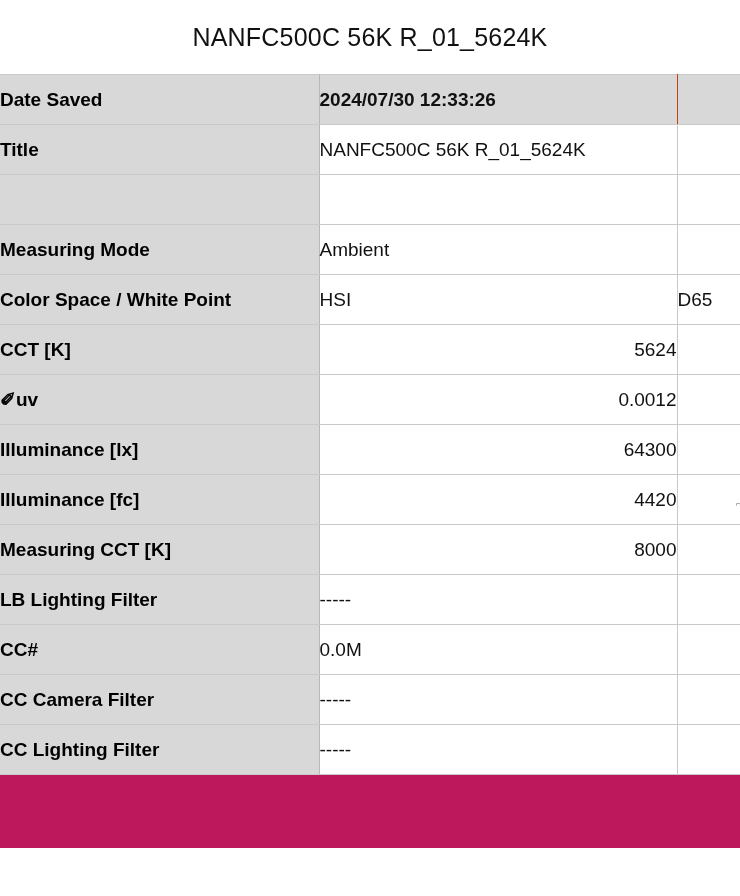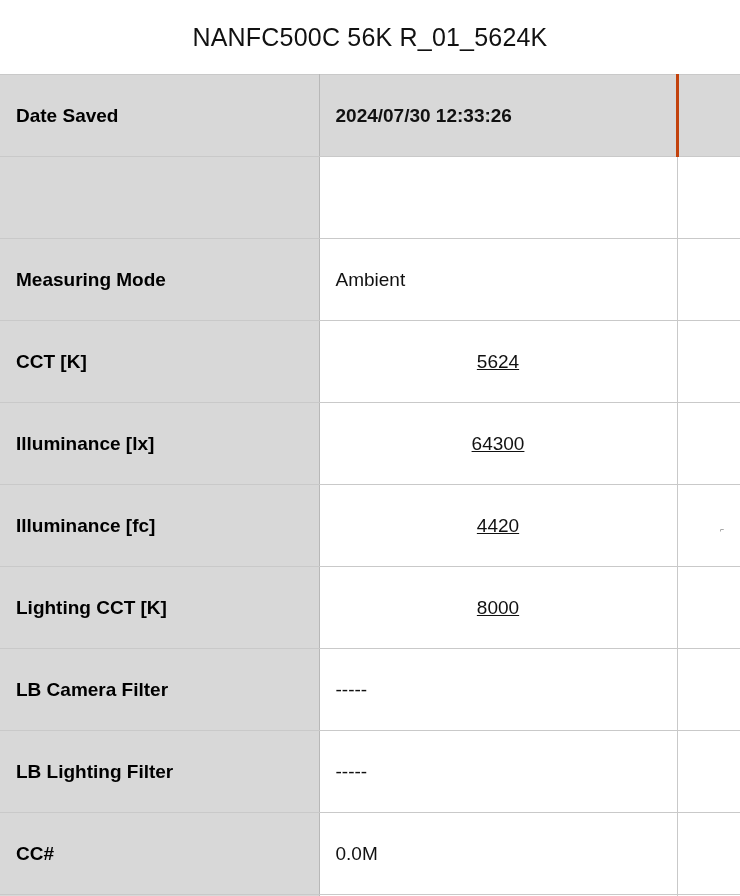--- a/index.html
+++ b/index.html
@@ -34,21 +34,21 @@
     color: #111111;
     letter-spacing: 0.2px;
     text-align: center;
   }
   table.meas {
     width: 740px;
     border-collapse: collapse;
     table-layout: fixed;
   }
   table.meas td {
-    padding: 16px;
+    padding: 0;
     margin: 0;
     border-bottom: 1px solid #c9c9c9;
     vertical-align: middle;
     height: 49px;
   }
   .col-label { width: 319px; }
   .col-value { width: 358px; }
   .col-extra { width: 63px; }
 
   td.label-cell {
@@ -61,36 +61,35 @@
   }
   td.value-cell {
     background: #ffffff;
     font-size: 19px;
     padding-left: 10px;
     padding-right: 10px;
     color: #111111;
     border-right: 1px solid #c9c9c9;
   }
   td.value-cell.num {
-    text-align: center;
-    text-decoration: underline;
+    text-align: right;
   }
   td.extra-cell {
     background: #ffffff;
     font-size: 19px;
     padding-left: 8px;
     color: #111111;
   }
   tr.header-row td.label-cell,
   tr.header-row td.value-cell {
     font-weight: bold;
   }
   tr.header-row td.value-cell {
     background: #d8d8d8;
-    border-right: 3px solid #c2410c;
+    border-right: 1px solid #c2410c;
   }
   tr.header-row td.extra-cell {
     background: #d8d8d8;
   }
   tr.blank-row td.label-cell {
     background: #d8d8d8;
   }
   .topline {
     border-top: 1px solid #c9c9c9;
   }
@@ -119,79 +118,94 @@
       <col class="col-extra">
     </colgroup>
     <tbody>
 
       <tr class="header-row">
         <td class="label-cell">Date Saved</td>
         <td class="value-cell">2024/07/30 12:33:26</td>
         <td class="extra-cell"></td>
       </tr>
 
+      <tr>
+        <td class="label-cell">Title</td>
+        <td class="value-cell">NANFC500C 56K R_01_5624K</td>
+        <td class="extra-cell"></td>
+      </tr>
 
       <tr class="blank-row">
         <td class="label-cell"></td>
         <td class="value-cell"></td>
         <td class="extra-cell"></td>
       </tr>
 
       <tr>
         <td class="label-cell">Measuring Mode</td>
         <td class="value-cell">Ambient</td>
         <td class="extra-cell"></td>
       </tr>
 
+      <tr>
+        <td class="label-cell">Color Space / White Point</td>
+        <td class="value-cell">HSI</td>
+        <td class="extra-cell">D65</td>
+      </tr>
 
       <tr>
         <td class="label-cell">CCT [K]</td>
         <td class="value-cell num">5624</td>
         <td class="extra-cell"></td>
       </tr>
 
+      <tr>
+        <td class="label-cell">✐uv</td>
+        <td class="value-cell num">0.0012</td>
+        <td class="extra-cell"></td>
+      </tr>
 
       <tr>
         <td class="label-cell">Illuminance [lx]</td>
         <td class="value-cell num">64300</td>
         <td class="extra-cell"></td>
       </tr>
 
       <tr>
         <td class="label-cell">Illuminance [fc]</td>
         <td class="value-cell num">4420</td>
         <td class="extra-cell"><span class="tiny-mark">⌐</span></td>
       </tr>
 
       <tr>
-        <td class="label-cell">Lighting CCT [K]</td>
+        <td class="label-cell">Measuring CCT [K]</td>
         <td class="value-cell num">8000</td>
         <td class="extra-cell"></td>
       </tr>
 
 
-      <tr>
-        <td class="label-cell">LB Camera Filter</td>
-        <td class="value-cell">-----</td>
-        <td class="extra-cell"></td>
-      </tr>
 
       <tr>
         <td class="label-cell">LB Lighting Filter</td>
         <td class="value-cell">-----</td>
         <td class="extra-cell"></td>
       </tr>
 
 
       <tr>
         <td class="label-cell">CC#</td>
         <td class="value-cell">0.0M</td>
         <td class="extra-cell"></td>
       </tr>
 
+      <tr>
+        <td class="label-cell">CC Camera Filter</td>
+        <td class="value-cell">-----</td>
+        <td class="extra-cell"></td>
+      </tr>
 
       <tr>
         <td class="label-cell">CC Lighting Filter</td>
         <td class="value-cell">-----</td>
         <td class="extra-cell"></td>
       </tr>
 
     </tbody>
   </table>
 

